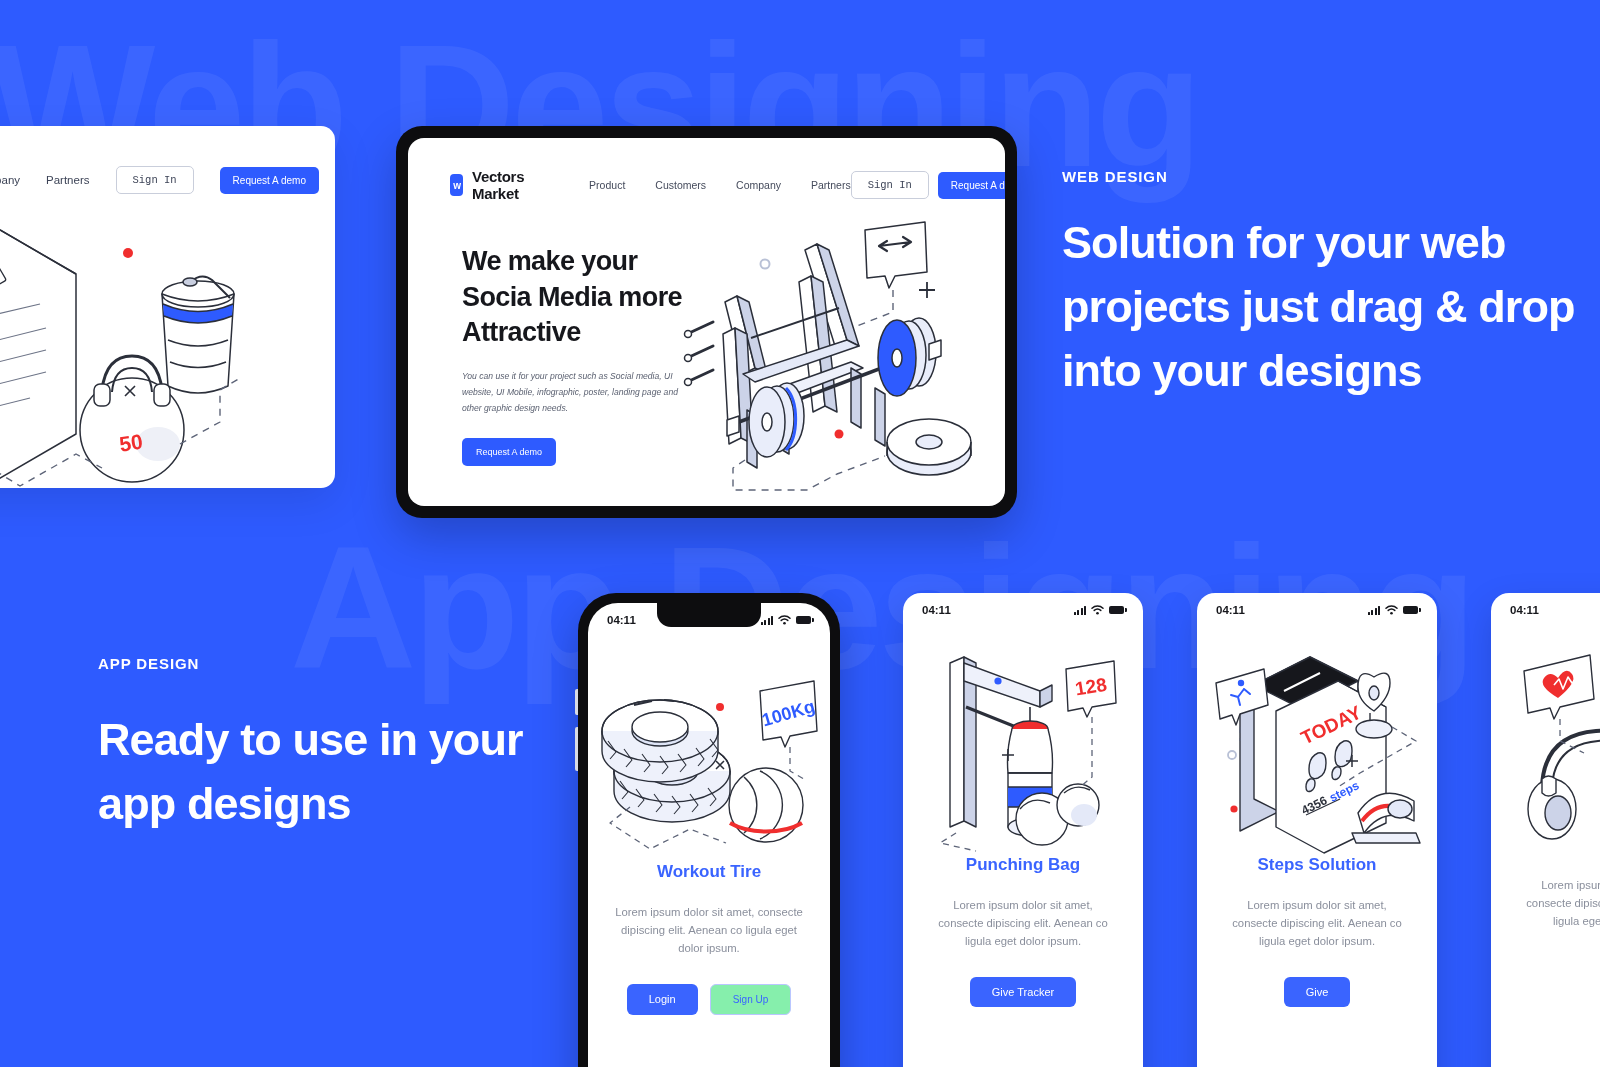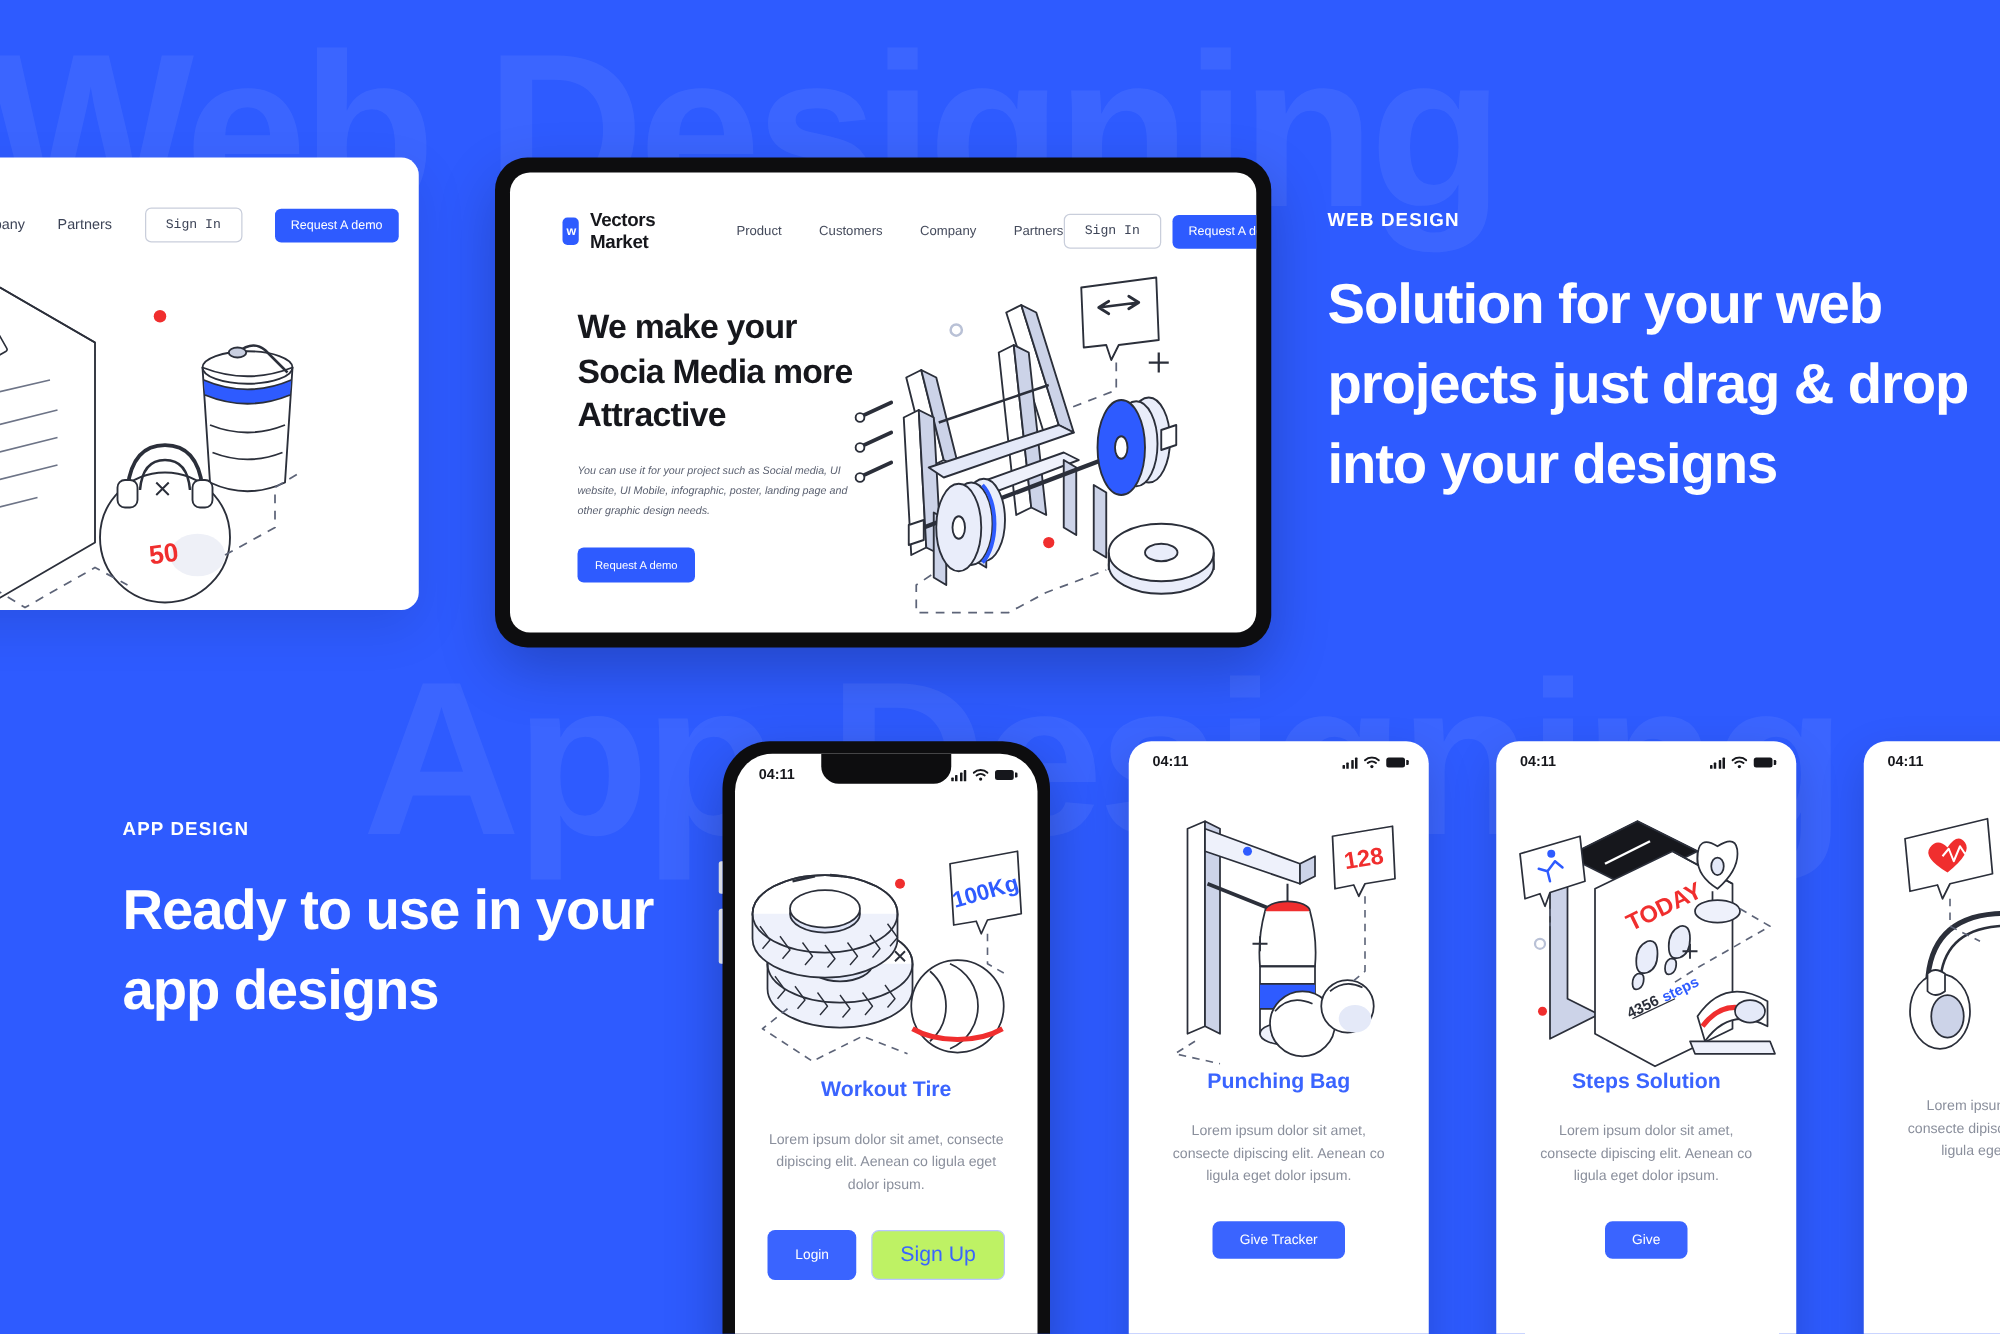--- a/index.html
+++ b/index.html
@@ -108,21 +108,21 @@
   #promo-app { left: 98px; top: 655px; width: 460px; }
   .promo .eyebrow {
     font-size: 15px; font-weight: 700; letter-spacing: 0.9px;
   }
   .promo .headline {
     margin-top: 26px;
     font-size: 45px; font-weight: 700;
     line-height: 1.42; letter-spacing: -0.9px;
   }
   #promo-app .eyebrow { font-size: 15px; }
-  #promo-app .headline { font-size: 45px; margin-top: 24px; }
+  #promo-app .headline { font-size: 45px; margin-top: 36px; }
 
   
   .phone-outer {
     position: absolute;
     background: #0d0d0f;
     border-radius: 38px;
     padding: 10px;
     box-shadow: 0 16px 44px rgba(0,0,0,0.25);
   }
   .phone-outer::before, .phone-outer::after {
@@ -186,23 +186,23 @@
     margin-top: 22px; width: 78%;
     font-size: 11.3px; line-height: 1.58;
     color: #8a8f9c; text-align: center;
   }
   .phone-btns { margin-top: 26px; display: flex; gap: 12px; }
   .btn-pill-blue {
     background: #3a64ff; color: #fff; border: none;
     border-radius: 6px; padding: 9px 22px; font-size: 11px;
   }
   .btn-pill-outline {
-    background: #bef264; color: #3a64ff;
+    background: #86efac; color: #3a64ff;
     border: 1px solid #b9c6ff; border-radius: 6px;
-    padding: 9px 22px; font-size: 17px;
+    padding: 9px 22px; font-size: 10px;
   }
 
   #phone-main { left: 578px; top: 593px; width: 262px; height: 520px; }
   #phone-2 { left: 903px; top: 593px; width: 240px; height: 500px; }
   #phone-3 { left: 1197px; top: 593px; width: 240px; height: 500px; }
   #phone-4 { left: 1491px; top: 593px; width: 240px; height: 500px; }
 
   svg { display: block; }
 </style>
 </head>

